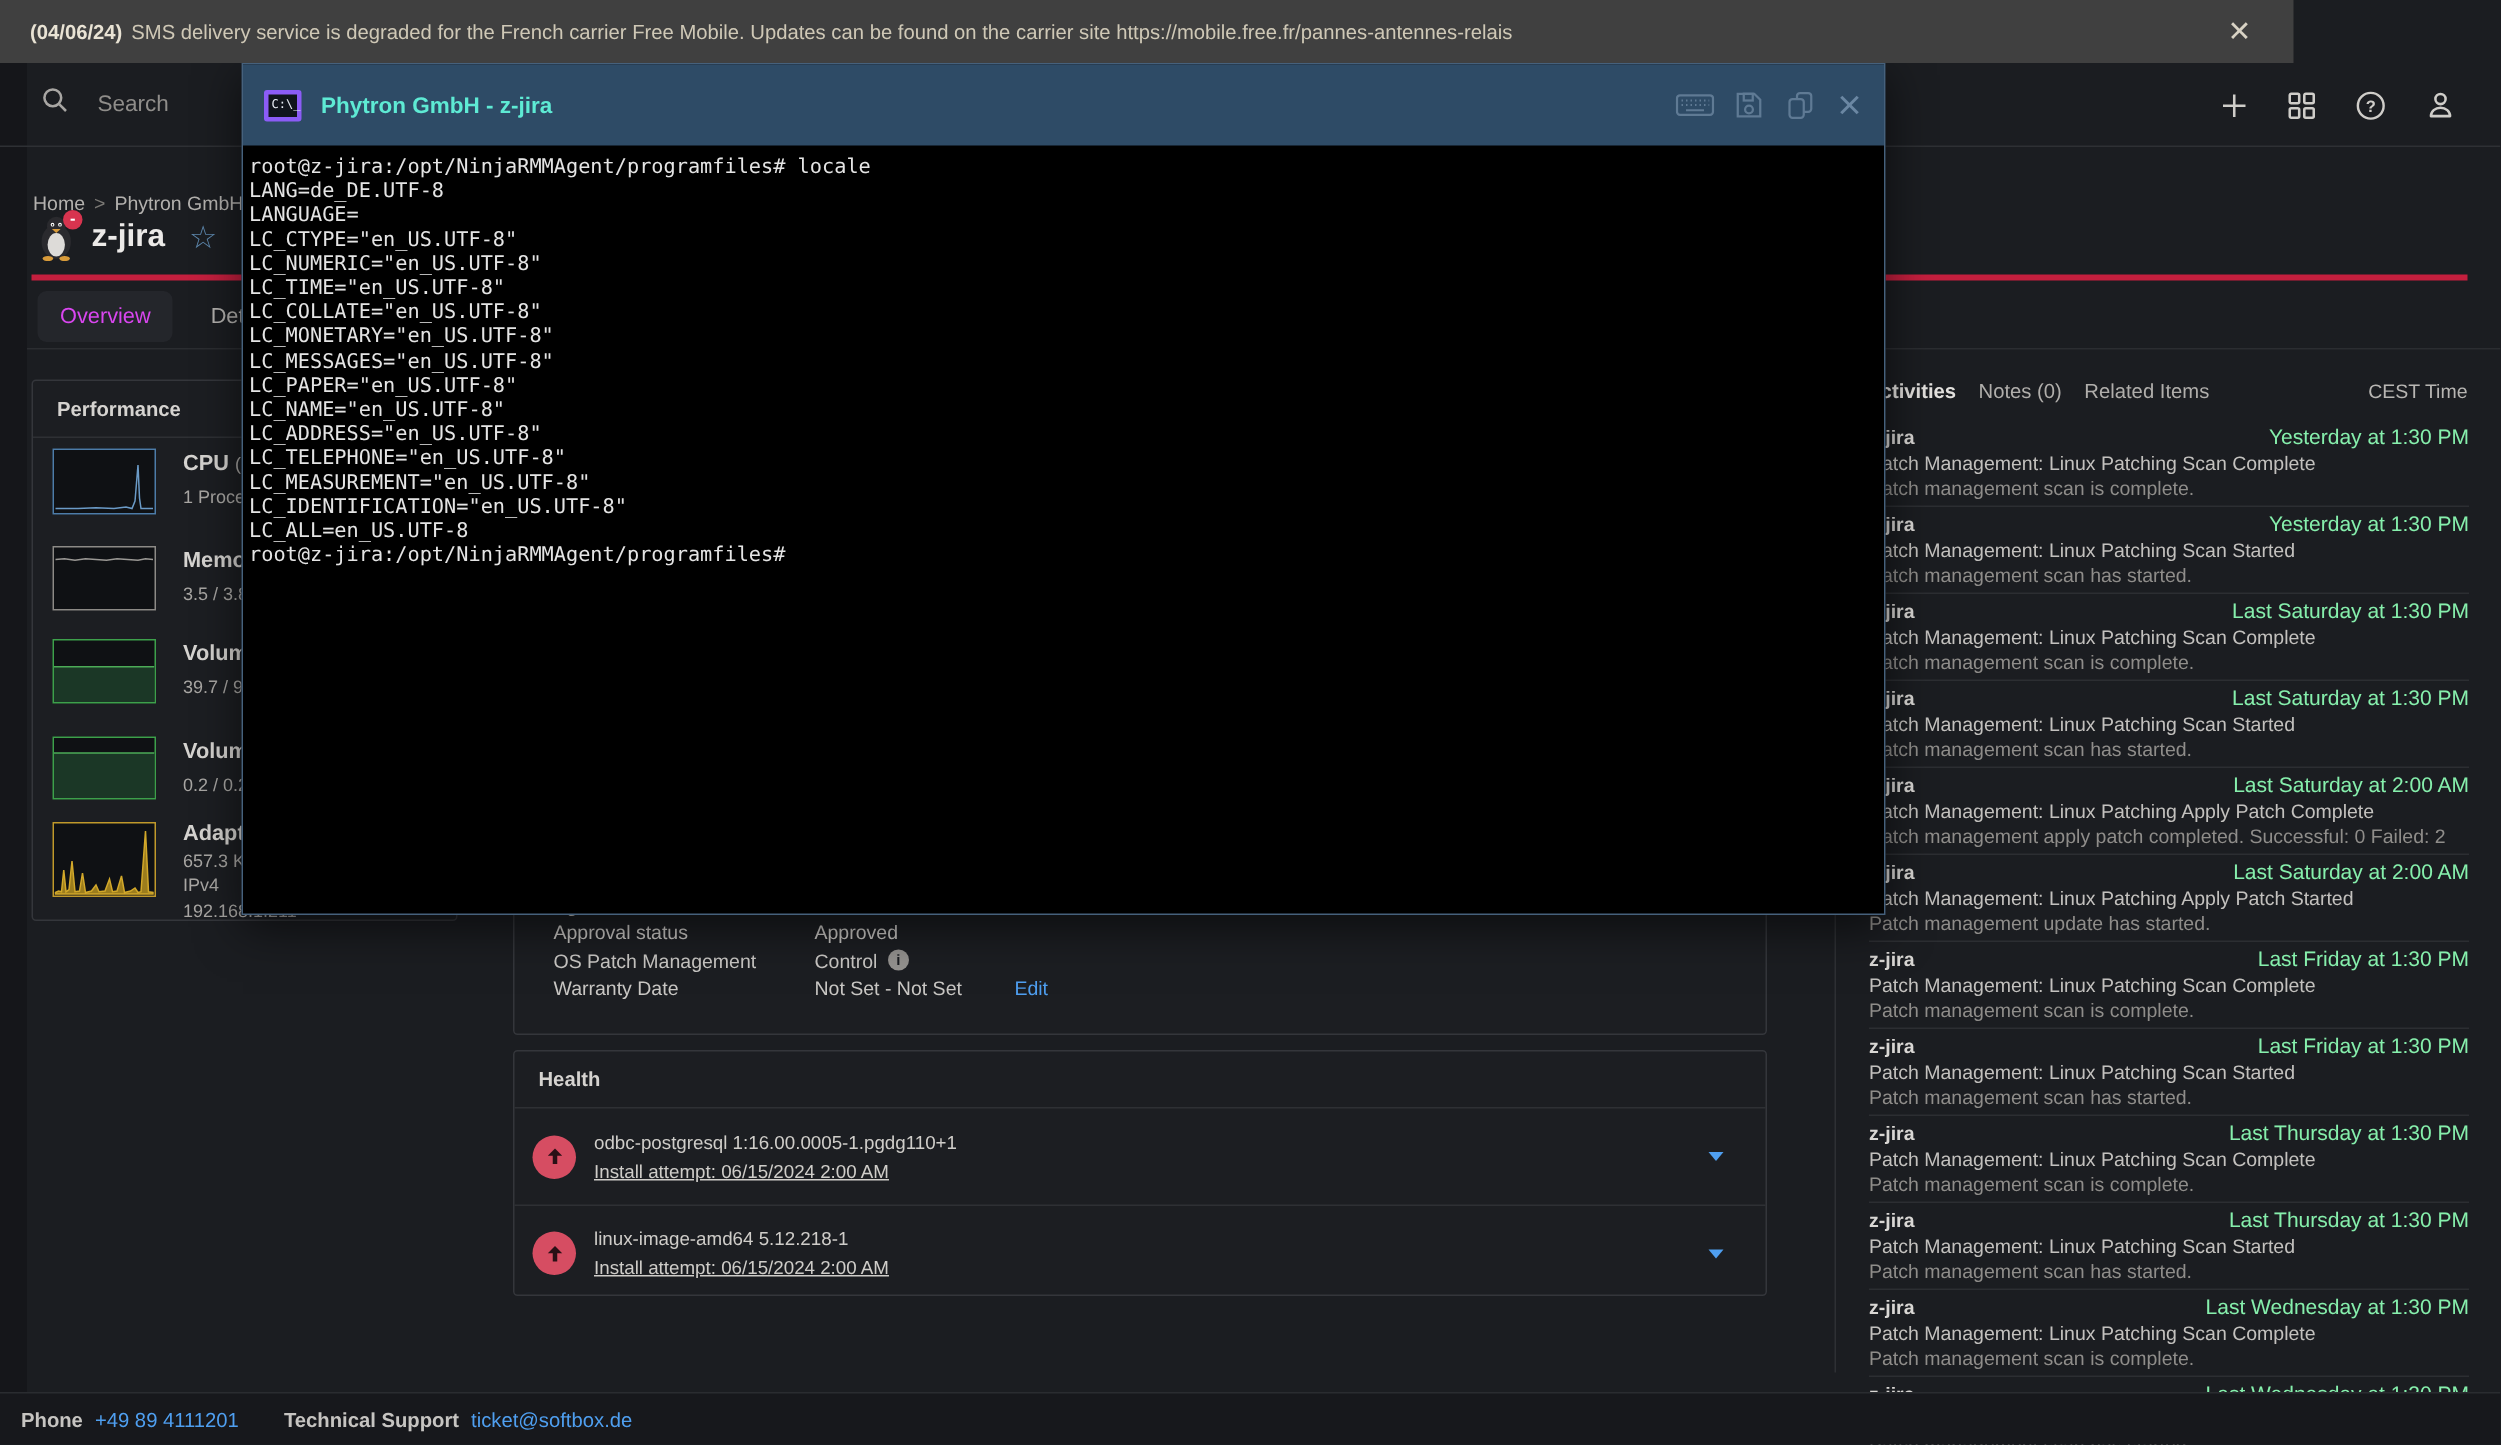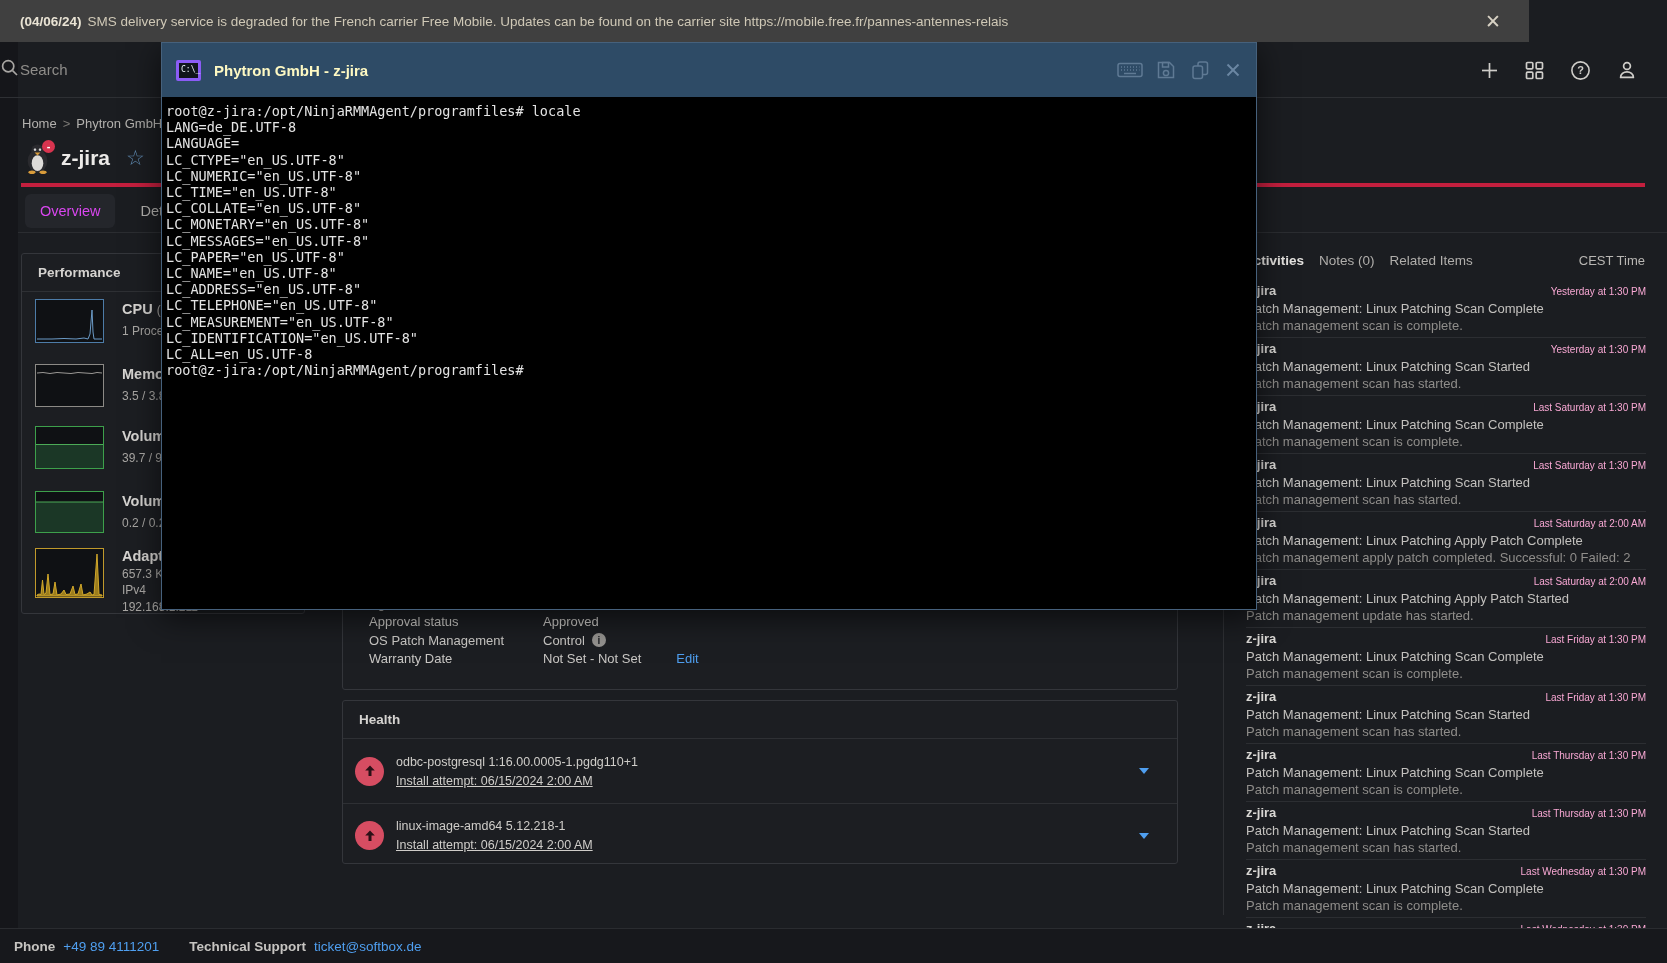--- a/index.html
+++ b/index.html
@@ -8,29 +8,29 @@
   .abs { position:absolute; }
 
   
   .banner { left:0; top:0; width:1529px; height:42px; background:#404040; display:flex; align-items:center; padding:0 20px; z-index:60; }
   .banner .txt { font-size:13.5px; color:#cfc8b6; }
   .banner .txt b { color:#e9e3d4; margin-right:6px; }
   .banner .close { margin-left:auto; color:#d8d2c4; font-size:19px; cursor:pointer; line-height:1; padding:2px 8px; }
 
   
   .nav { left:0; top:42px; width:1667px; height:56px; border-bottom:1px solid #2e3034; display:flex; align-items:center; z-index:5; }
-  .searchwrap { display:flex; align-items:center; gap:0; }
+  .searchwrap { display:flex; align-items:center; gap:18px; padding-left:27px; }
   .search-ph { color:#8f8d8a; font-size:15px; }
   .navicons { position:absolute; right:30px; top:0; height:56px; display:flex; align-items:center; gap:26px; }
   .navicons svg { display:block; }
 
   .leftstrip { left:0; top:42px; width:18px; height:886px; background:#15161a; }
 
   
-  .crumbs { left:22px; top:116px; font-size:13px; color:#b3b1ae; white-space:nowrap; }
+  .crumbs { left:22px; top:128px; font-size:13px; color:#b3b1ae; white-space:nowrap; }
   .crumbs .sep { color:#7b7975; margin:0 6px; }
   .devrow { left:24px; top:140px; display:flex; align-items:center; gap:10px; height:36px; }
   .penguin { position:relative; width:27px; height:31px; }
   .badge { position:absolute; right:-4px; top:-3px; width:13px; height:13px; border-radius:50%; background:#d8344f; color:#fff; font-size:11px; font-weight:700; display:flex; align-items:center; justify-content:center; line-height:1; }
   .devname { font-size:21px; font-weight:700; color:#eceae8; }
   .star { color:#5d87ad; font-size:21px; margin-left:6px; cursor:pointer; }
   .redbar { left:21px; top:183px; width:1624px; height:4px; background:#c41f3e; }
 
   
   .tabs { left:25px; top:194px; display:flex; gap:10px; }
@@ -49,21 +49,21 @@
   .mtxt { position:absolute; left:87px; top:2px; width:190px; white-space:nowrap; }
   .mtitle { font-size:14.5px; font-weight:700; color:#d5d3d0; }
   .mtitle small { font-weight:400; font-size:12px; color:#a8a6a3; }
   .msub { font-size:12px; color:#a8a6a3; margin-top:7px; }
   .msub2 { font-size:12px; color:#a8a6a3; margin-top:2px; }
 
   
   .term { left:161px; top:42px; width:1096px; height:568px; z-index:40; background:#000; border:1px solid #46617c; box-shadow:0 8px 30px rgba(0,0,0,.6); }
   .term-tb { height:54px; background:#2e4b66; display:flex; align-items:center; padding:0 14px; }
   .term-ico { width:25px; height:21px; background:#10151c; border:3px solid #8b5cf6; border-radius:2px; color:#e8eef5; font-size:8px; font-family:"DejaVu Sans Mono", monospace; display:flex; align-items:flex-start; padding:2px 2px; }
-  .term-title { margin-left:13px; font-size:15px; font-weight:600; color:#fef9c3; }
+  .term-title { margin-left:13px; font-size:15px; font-weight:600; color:#5eead4; }
   .term-actions { margin-left:auto; display:flex; align-items:center; gap:13px; }
   .term-actions .tbtn { cursor:pointer; display:flex; }
   .term-out { font-family:"DejaVu Sans Mono", monospace; font-size:13.5px; line-height:16.2px; color:#e4e4e4; padding:6px 0 0 4px; white-space:pre; }
 
   
   .details { left:342px; top:553px; width:836px; height:137px; }
   .drows { padding:40px 0 0 26px; }
   .drow { display:flex; height:18.5px; font-size:13px; align-items:center; }
   .dlabel { width:174px; color:#c9c7c4; }
   .dval { color:#c9c7c4; display:flex; align-items:center; gap:7px; }
@@ -85,21 +85,21 @@
   .rpanel { left:1223px; top:233px; width:435px; height:682px; border-left:1px solid #2e3034; }
   .rtabs { position:absolute; left:20px; top:20px; right:13px; display:flex; gap:15px; align-items:baseline; }
   .rtab { font-size:13.5px; color:#b0aeab; cursor:pointer; white-space:nowrap; }
   .rtab.active { color:#e3e1de; font-weight:700; }
   .tz { margin-left:auto; color:#b8b6b3; font-size:13px; }
   .entries { position:absolute; left:22px; top:47px; width:400px; }
   .entry { padding:3px 0 3px 0; border-bottom:1px solid #2c2e32; }
   .entry:last-child { border-bottom:none; }
   .erow { display:flex; align-items:baseline; }
   .ename { font-size:13px; font-weight:700; color:#d9d7d4; line-height:16px; }
-  .etime { margin-left:auto; font-size:10px; color:#f9a8d4; line-height:16px; }
+  .etime { margin-left:auto; font-size:14px; color:#86efac; line-height:16px; }
   .etitle { font-size:13px; color:#c3c1be; line-height:16px; margin-top:1px; white-space:nowrap; }
   .edesc { font-size:13px; color:#8f8d8a; line-height:16px; margin-top:1px; white-space:nowrap; }
 
   
   .footer { left:0; top:928px; width:1667px; height:35px; background:#17181c; border-top:1px solid #2a2c30; display:flex; align-items:center; padding:0 14px; gap:8px; font-size:13.5px; z-index:45; }
   .footer b { color:#c6c4c1; }
   .footer .gap { width:14px; }
 </style>
 </head>
 <body>

